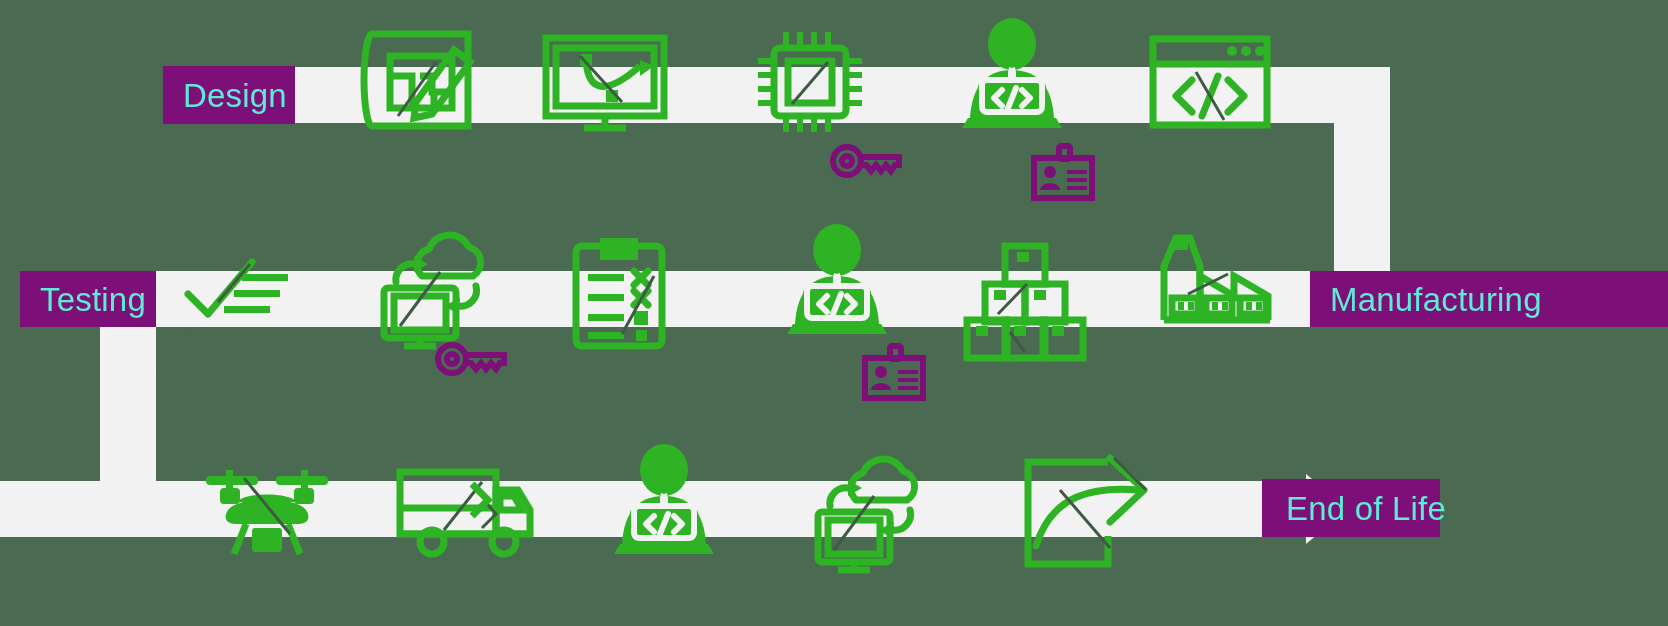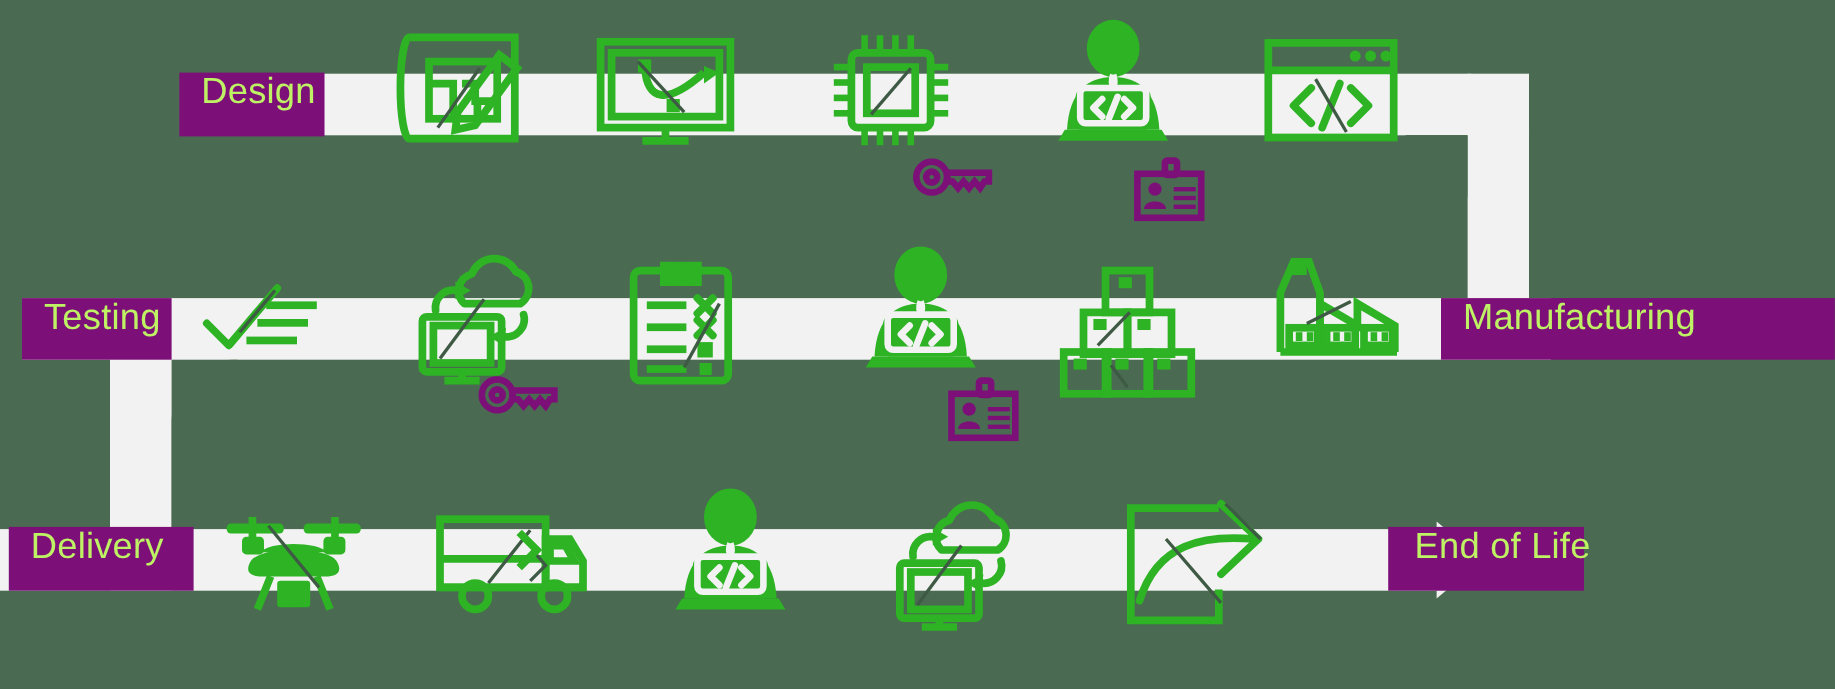--- a/index.html
+++ b/index.html
@@ -21,23 +21,23 @@
   
   .elbow{
     position:absolute;
     background:#f2f2f2;
   }
 
   
   .stage-label{
     position:absolute;
     background:var(--purple,#7d0f78);
-    color:#bef264;
+    color:#5eead4;
     display:flex;
-    align-items:flex-start;
+    align-items:center;
     box-sizing:border-box;
     font-size:33px;
     line-height:1;
     letter-spacing:.2px;
     white-space:nowrap;
     z-index:6;
   }
   .stage-label.pad-l{padding-left:20px;}
   .stage-label.pad-c{padding-left:24px;}
 
@@ -333,23 +333,20 @@
           <rect x="36" y="26" width="20" height="4"></rect>
           <rect x="36" y="34" width="20" height="4"></rect>
           <rect x="36" y="42" width="20" height="4"></rect>
         </g>
     </svg>
   </div>
 
   <div class="band band-row" style="left:0px;top:481px;width:1306px;"></div>
   <div class="arrowhead" style="left:1306px;top:474px;"></div>
 
-  <div class="stage-label pad-l" style="left:8px;top:479px;width:168px;height:58px;">
-    <span>Delivery</span>
-  </div>
 
   <div class="stage-label pad-c" style="left:1262px;top:479px;width:178px;height:58px;">
     <span>End of Life</span>
   </div>
 
   <div class="icon" style="left:204px;top:462px;">
     <svg width="126" height="96" viewBox="0 0 126 96">
       <g class="g-fill">
         <rect x="2" y="14" width="52" height="9" rx="4"></rect>
         <rect x="72" y="14" width="52" height="9" rx="4"></rect>

